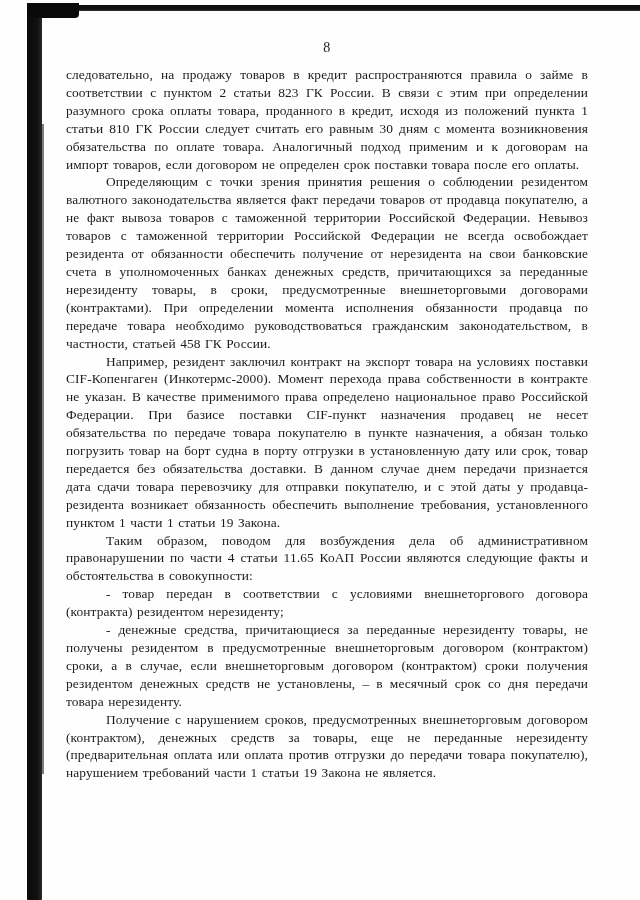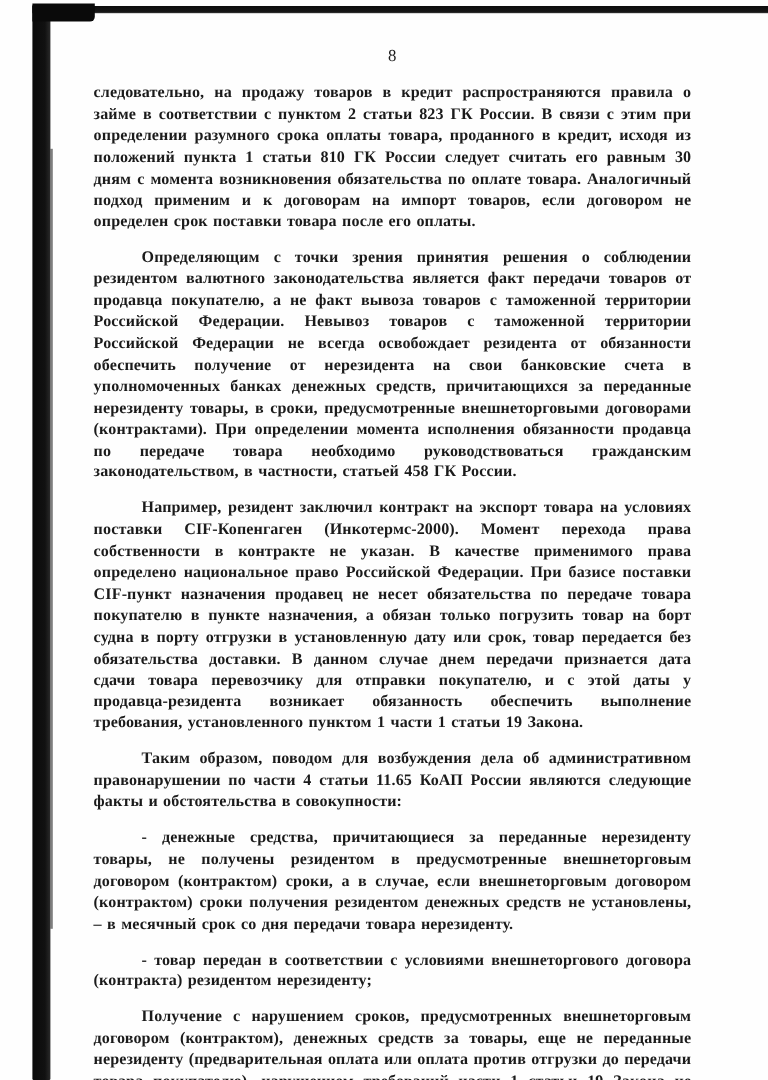--- a/index.html
+++ b/index.html
@@ -58,28 +58,27 @@
     top: 40px;
     width: 522px;
   }
   .page-number {
     text-align: center;
     font-size: 14px;
     margin: 0 0 10px 0;
     letter-spacing: 0.5px;
   }
   .body-text p {
-    margin: 12px;
+    margin: 0;
     font-size: 13.4px;
     line-height: 17.9px;
     text-align: justify;
     text-indent: 40px;
     letter-spacing: 0.1px;
     word-spacing: 1px;
-    font-weight: bold;
   }
   .body-text p.no-indent {
     text-indent: 0;
   }
 </style>
 </head>
 <body>
 
 <div class="page">
 
@@ -88,19 +87,19 @@
   <div class="scan-blob-topleft"></div>
 
   <div class="content">
     <div class="page-number">8</div>
 
     <div class="body-text">
       <p class="no-indent">следовательно, на продажу товаров в кредит распространяются правила о займе в соответствии с пунктом 2 статьи 823 ГК России. В связи с этим при определении разумного срока оплаты товара, проданного в кредит, исходя из положений пункта 1 статьи 810 ГК России следует считать его равным 30 дням с момента возникновения обязательства по оплате товара. Аналогичный подход применим и к договорам на импорт товаров, если договором не определен срок поставки товара после его оплаты.</p>
       <p>Определяющим с точки зрения принятия решения о соблюдении резидентом валютного законодательства является факт передачи товаров от продавца покупателю, а не факт вывоза товаров с таможенной территории Российской Федерации. Невывоз товаров с таможенной территории Российской Федерации не всегда освобождает резидента от обязанности обеспечить получение от нерезидента на свои банковские счета в уполномоченных банках денежных средств, причитающихся за переданные нерезиденту товары, в сроки, предусмотренные внешнеторговыми договорами (контрактами). При определении момента исполнения обязанности продавца по передаче товара необходимо руководствоваться гражданским законодательством, в частности, статьей 458 ГК России.</p>
       <p>Например, резидент заключил контракт на экспорт товара на условиях поставки CIF-Копенгаген (Инкотермс-2000). Момент перехода права собственности в контракте не указан. В качестве применимого права определено национальное право Российской Федерации. При базисе поставки CIF-пункт назначения продавец не несет обязательства по передаче товара покупателю в пункте назначения, а обязан только погрузить товар на борт судна в порту отгрузки в установленную дату или срок, товар передается без обязательства доставки. В данном случае днем передачи признается дата сдачи товара перевозчику для отправки покупателю, и с этой даты у продавца-резидента возникает обязанность обеспечить выполнение требования, установленного пунктом 1 части 1 статьи 19 Закона.</p>
       <p>Таким образом, поводом для возбуждения дела об административном правонарушении по части 4 статьи 11.65 КоАП России являются следующие факты и обстоятельства в совокупности:</p>
+      <p>- товар передан в соответствии с условиями внешнеторгового договора (контракта) резидентом нерезиденту;</p>
       <p>- денежные средства, причитающиеся за переданные нерезиденту товары, не получены резидентом в предусмотренные внешнеторговым договором (контрактом) сроки, а в случае, если внешнеторговым договором (контрактом) сроки получения резидентом денежных средств не установлены, – в месячный срок со дня передачи товара нерезиденту.</p>
-      <p>- товар передан в соответствии с условиями внешнеторгового договора (контракта) резидентом нерезиденту;</p>
       <p>Получение с нарушением сроков, предусмотренных внешнеторговым договором (контрактом), денежных средств за товары, еще не переданные нерезиденту (предварительная оплата или оплата против отгрузки до передачи товара покупателю), нарушением требований части 1 статьи 19 Закона не является.</p>
     </div>
   </div>
 
 </div>
 
 </body></html>

